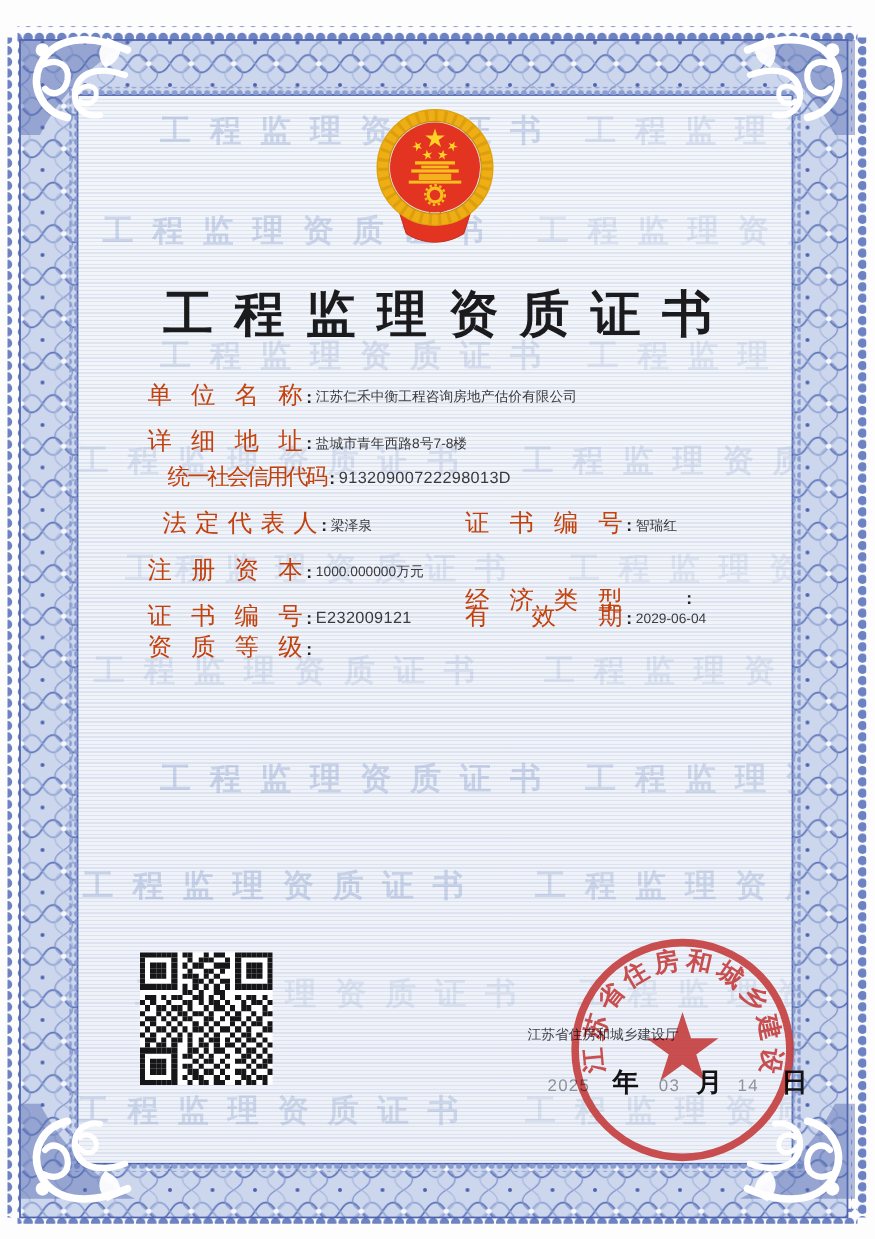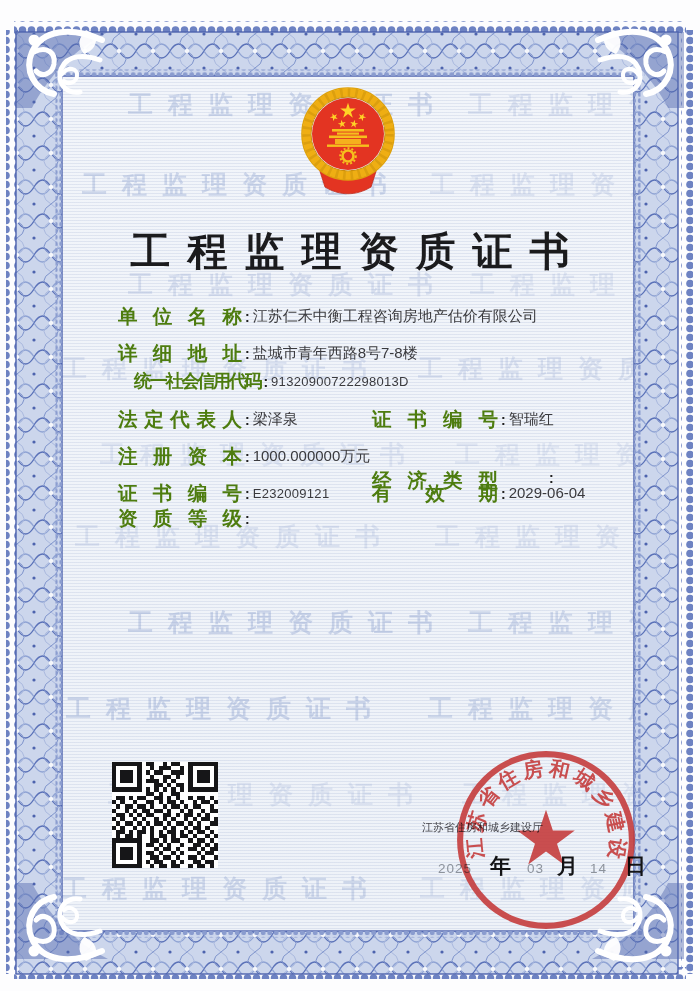--- a/index.html
+++ b/index.html
@@ -41,41 +41,41 @@
 
   .title{
     position:absolute;left:0;top:224px;width:700px;
     text-align:center;font-size:40px;font-weight:700;color:#1b1b1d;
     letter-spacing:17px;padding-left:17px;box-sizing:border-box;
     margin:0;
   }
 
   .field{position:absolute;display:flex;align-items:flex-end;}
   .f-label{
-    display:inline-block;font-weight:700;font-size:19.5px;color:#4d7c0f;
+    display:inline-block;font-weight:400;font-size:19.5px;color:#c2410c;
     text-align:justify;text-align-last:justify;line-height:1.05;
     flex:none;
   }
   .w124{width:124px;}
   .w126{width:126px;}
   .f-label.condensed{width:auto;font-size:18px;letter-spacing:-2.2px;text-align:left;text-align-last:left;padding-left:16px;}
   .f-colon{font-weight:700;font-size:14px;color:#222;margin:0 3px 1px 3px;flex:none;}
   .f-value{
-    font-size:15px;color:#3a3a3e;line-height:1.18;margin-bottom:2px;
+    font-size:11px;color:#3a3a3e;line-height:1.18;margin-bottom:2px;
   }
   .f-value.code{font-size:13px;letter-spacing:0.3px;}
   .econ{width:118px;}
   .qual-lines{display:flex;flex-direction:column;gap:1.5px;margin-bottom:0;}
   .qual-lines .f-value{margin-bottom:0;font-size:12.5px;line-height:14.4px;}
 
   
   #row-unit{left:118px;top:306px;}
   #row-addr{left:118px;top:343px;}
   #row-code{left:118px;top:372px;}
-  #row-legal{left:118px;top:409px;align-items:flex-end;}
+  #row-legal{left:130px;top:409px;align-items:flex-end;}
   #row-tech{left:372px;top:409px;}
   #row-capital{left:118px;top:446px;}
   #row-econ{left:372px;top:470px;align-items:flex-start;gap:48px;}
   #row-econ .f-label,#row-econ .f-colon{margin-top:0;}
   #row-certno{left:118px;top:483px;}
   #row-valid{left:372px;top:483px;}
   #row-qual{left:118px;top:508px;align-items:flex-end;}
 
   
   .qr{

